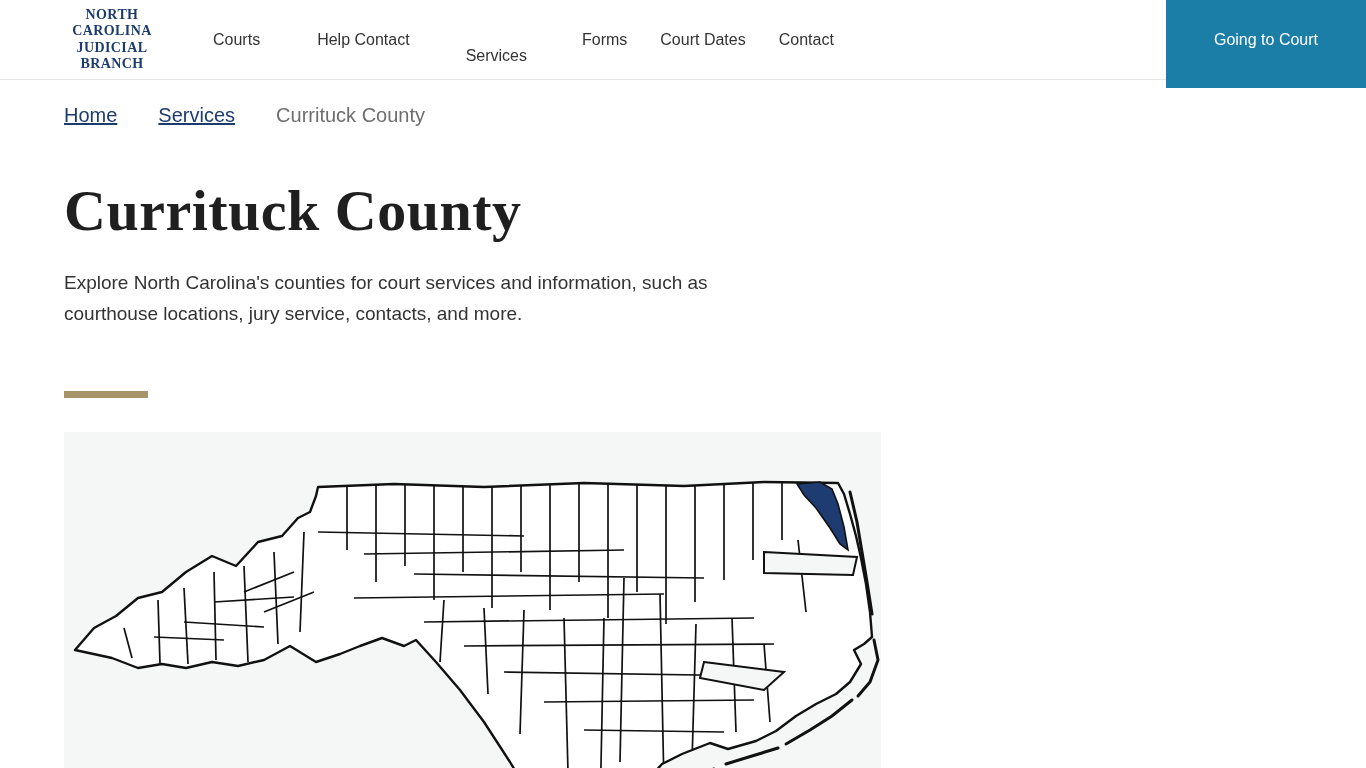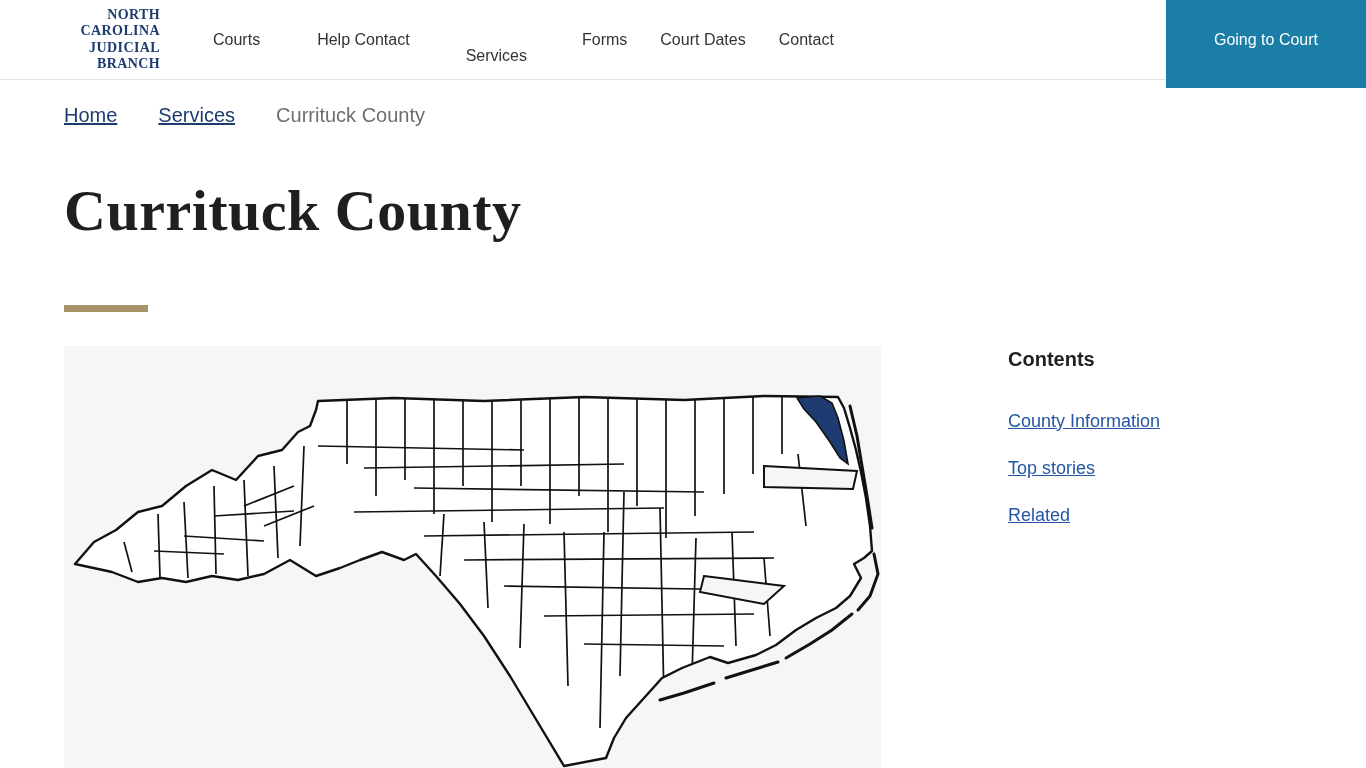--- a/index.html
+++ b/index.html
@@ -16,21 +16,21 @@
     height: 80px;
     display: flex;
     align-items: center;
     background: #fff;
     border-bottom: 1px solid #e4e4e4;
     position: relative;
   }
   .logo {
     margin-left: 64px;
     width: 96px;
-    text-align: right;
+    text-align: center;
     font-family: "Liberation Serif", serif;
     font-weight: bold;
     font-size: 14px;
     line-height: 1.17;
     color: #1d3c6e;
     letter-spacing: 0.4px;
     cursor: pointer;
   }
   .search-input {
     border: none;
@@ -173,20 +173,21 @@
     <button class="cta-button">Going to Court</button>
   </div>
 
   <div class="breadcrumb">
     <a class="crumb-link">Home</a>
     <a class="crumb-link">Services</a>
     <span class="crumb-current">Currituck County</span>
   </div>
 
   <h1 class="page-title">Currituck County</h1>
+  <p class="page-desc">Explore North Carolina's counties for court services and information, such as courthouse locations, jury service, contacts, and more.</p>
   <div class="gold-bar"></div>
 
   <div class="content">
 
     <div class="map-wrap">
       <svg width="817" height="430" viewBox="0 0 817 430" xmlns="http://www.w3.org/2000/svg">
         <defs>
           <clipPath id="stateClip">
             <path d="M254,55 L330,52 L420,55 L520,51 L620,54 L700,50 L774,51
                      L780,62 L786,82 L792,104 L797,126 L802,152 L806,180 L808,205
@@ -272,22 +273,16 @@
         <g stroke="#111111" stroke-width="3" fill="none" stroke-linecap="round">
           <path d="M786,60 L793,90 L798,120 L803,150 L808,182"></path>
           <path d="M810,208 L814,228 L806,250 L794,264"></path>
           <path d="M788,268 L768,284 L746,298 L722,312"></path>
           <path d="M714,316 L688,324 L662,332"></path>
           <path d="M650,337 L620,347 L596,354"></path>
         </g>
       </svg>
     </div>
 
-    <div class="contents-box">
-      <div class="contents-heading">Contents</div>
-      <a class="contents-link first">County Information</a>
-      <a class="contents-link">Top stories</a>
-      <a class="contents-link">Related</a>
-    </div>
 
   </div>
 
 </div>
 
 </body></html>

